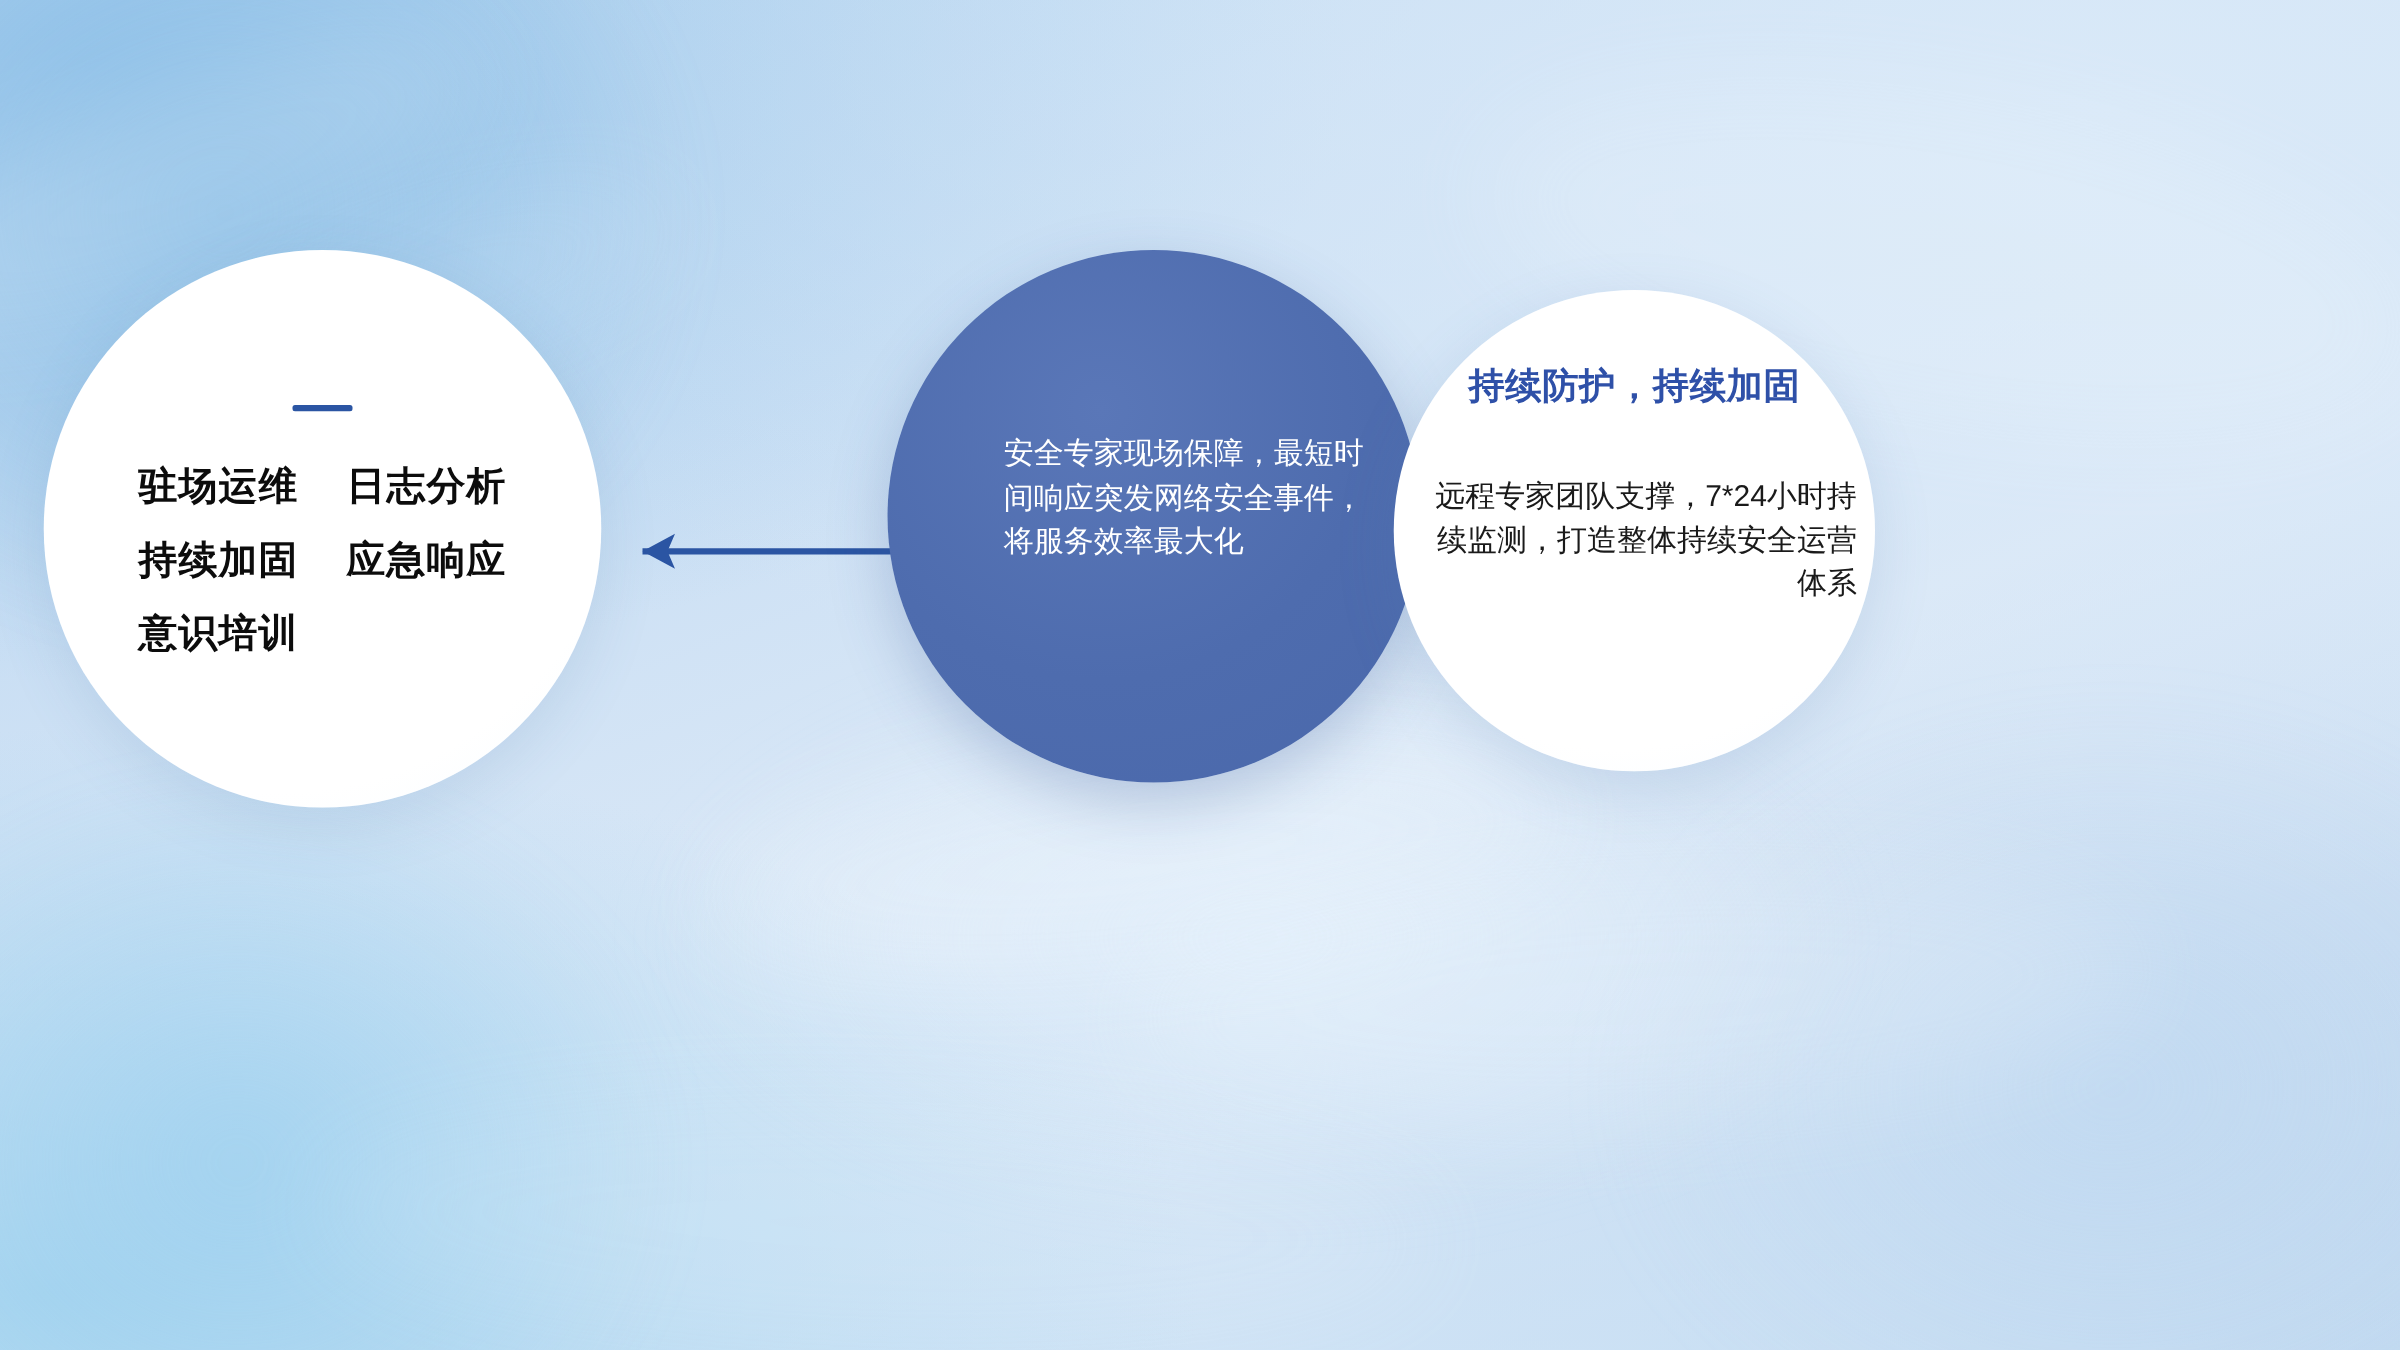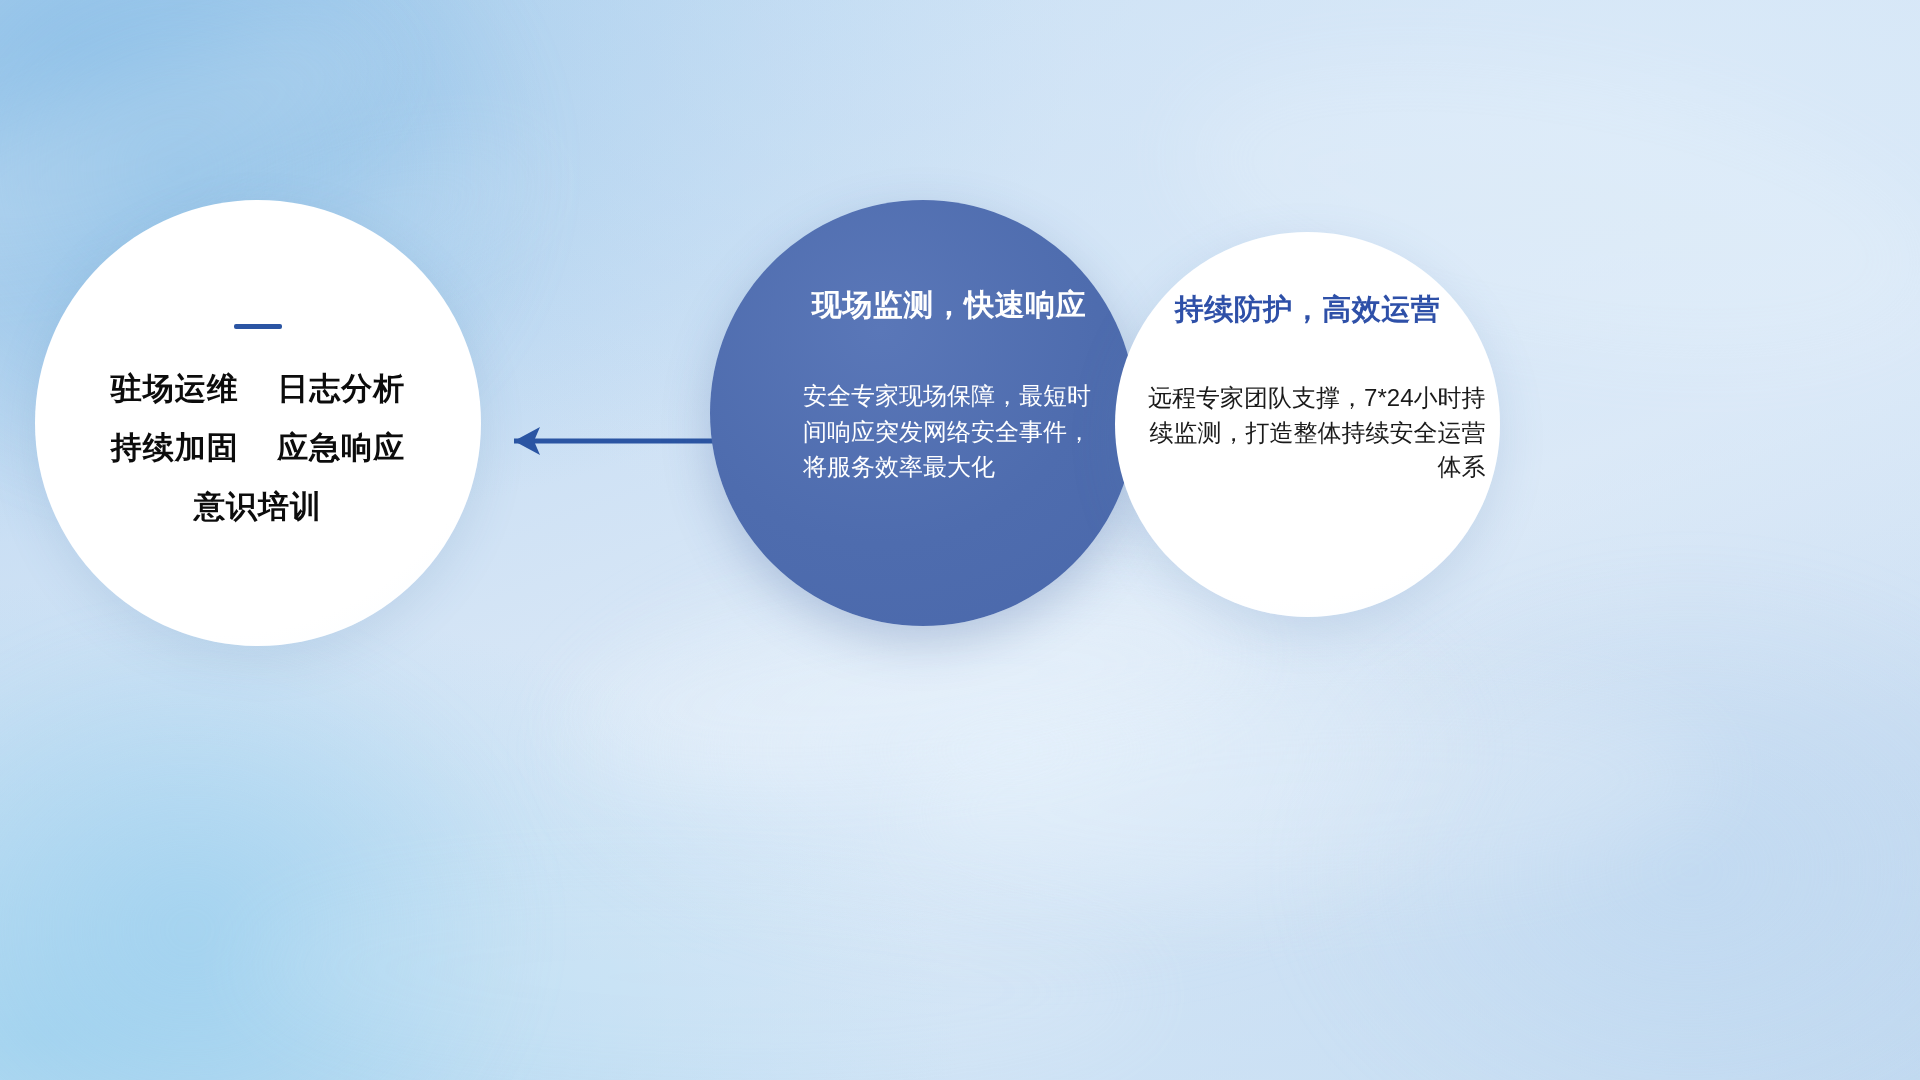--- a/index.html
+++ b/index.html
@@ -55,21 +55,21 @@
   #circle-left {
     left:35px; top:200px; width:446px; height:446px;
     background:radial-gradient(circle at 42% 34%, #ffffff 0%, #ffffff 72%, #f7fbfe 100%);
     box-shadow:0 14px 46px rgba(90,130,175,.16);
     justify-content:center;
   }
   .divider {
     width:48px; height:5px; background:#2b55a3; border-radius:2px;
     margin-bottom:44px;
   }
-  .left-lines { text-align:center; }
+  .left-lines { }
   .left-line {
     font-size:31px; font-weight:bold; color:#0c0c0c;
     letter-spacing:1px; line-height:1.0; margin-bottom:28px;
     white-space:pre;
   }
   .left-line:last-child { margin-bottom:0; }
 
   
   #circle-mid {
     left:710px; top:200px; width:426px; height:426px;
@@ -135,20 +135,19 @@
 <div class="circle" id="circle-left">
   <div class="divider"></div>
   <div class="left-lines">
     <div class="left-line">驻场运维    日志分析</div>
     <div class="left-line">持续加固    应急响应</div>
     <div class="left-line">意识培训</div>
   </div>
 </div>
 
 <div class="circle" id="circle-mid">
-  <div class="head">现场监测，快速响应</div>
   <div class="body">安全专家现场保障，最短时间响应突发网络安全事件，将服务效率最大化</div>
 </div>
 
 <div class="circle" id="circle-right">
-  <div class="head">持续防护，高效运营</div>
+  <div class="head">持续防护，持续加固</div>
   <div class="body">远程专家团队支撑，7*24小时持续监测，打造整体持续安全运营体系</div>
 </div>
 
 </body></html>

